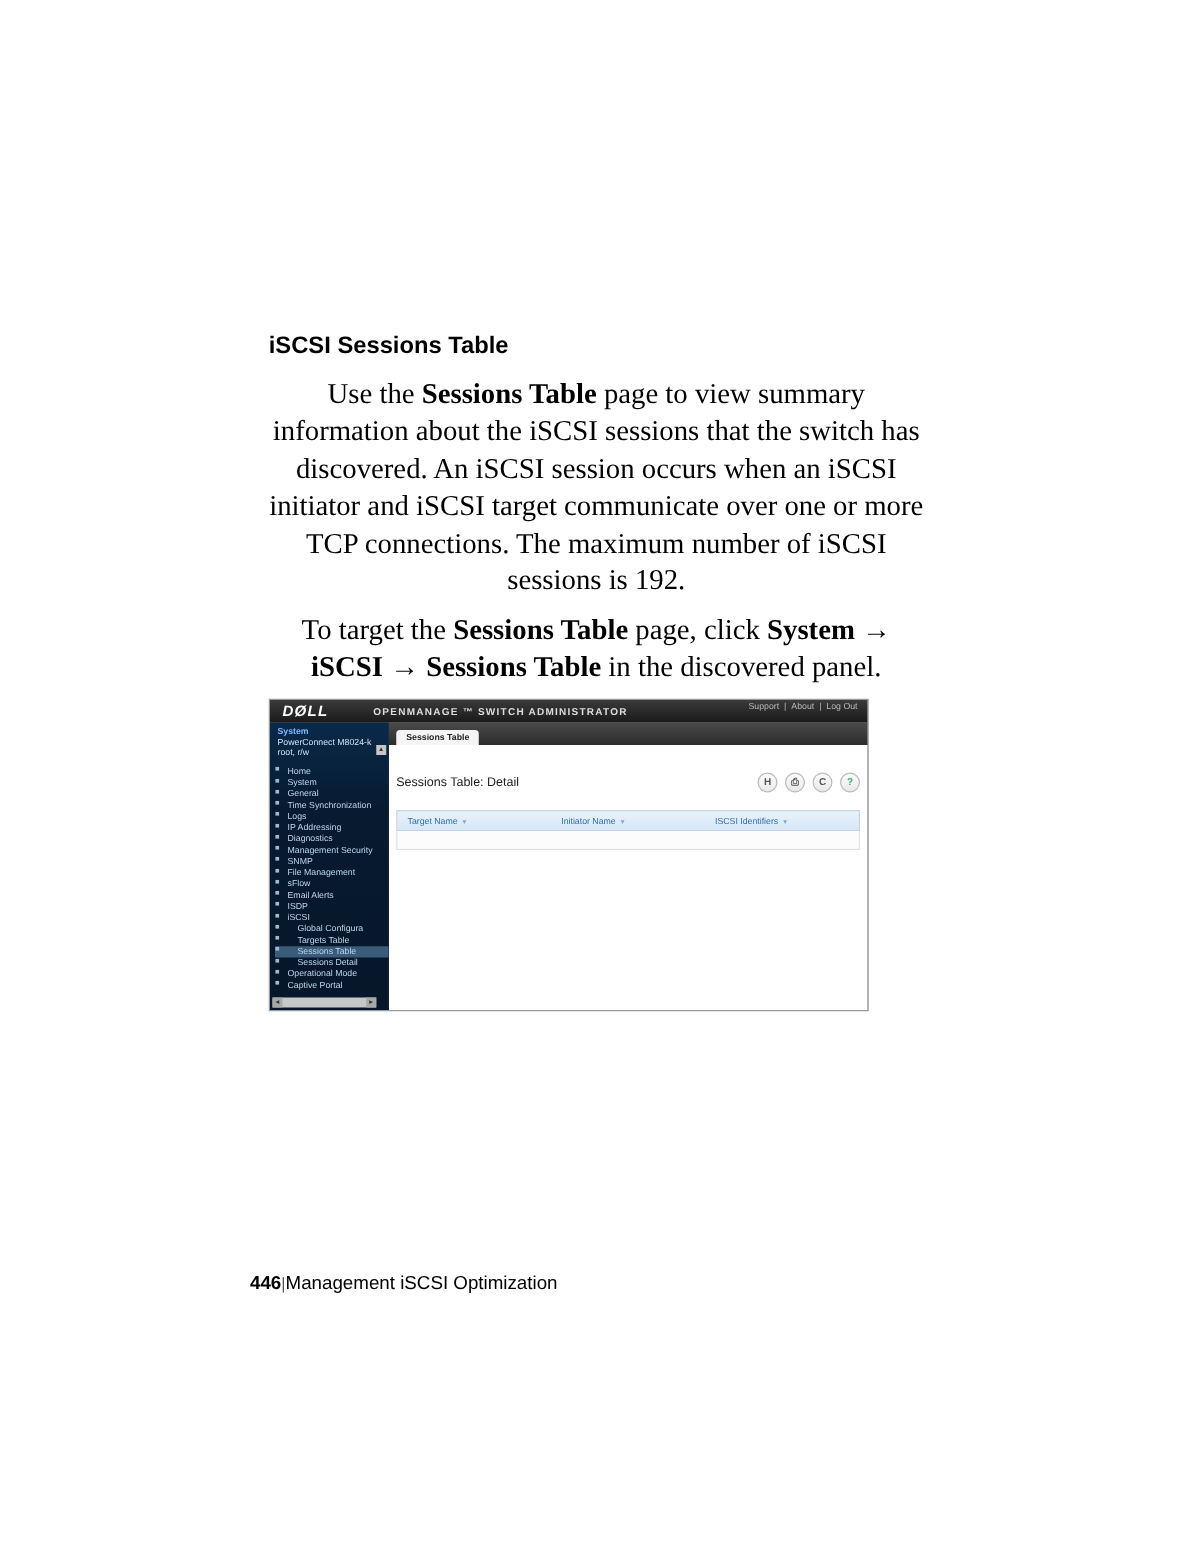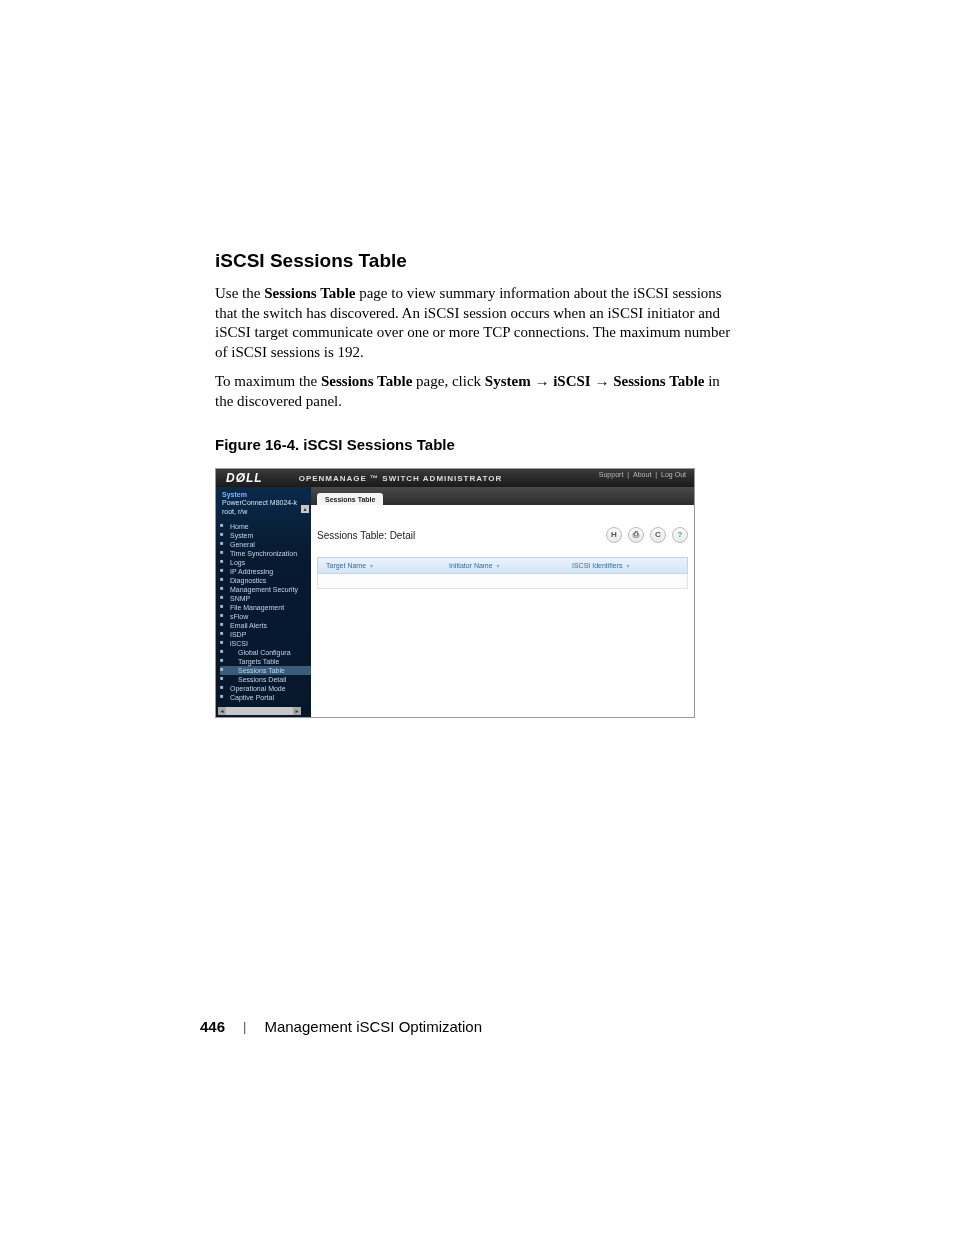--- a/index.html
+++ b/index.html
@@ -14,26 +14,27 @@
     position: relative;
     width: 954px;
     height: 1235px;
     box-sizing: border-box;
     padding: 250px 215px 0 215px; 
   }
   h2.section-title {
     font-family: Arial, Helvetica, sans-serif;
     font-weight: bold;
     font-size: 19px;
-    margin: 0 0 12px 0;
+    margin: 16px 0 12px 0;
   }
   p.body {
-    font-size: 15px;
+    font-size: 23px;
     line-height: 1.3;
     margin: 0 0 10px 0;
+    text-align: center;
   }
   .bold { font-weight: bold; }
   .fig-caption {
     font-family: Arial, Helvetica, sans-serif;
     font-weight: bold;
     font-size: 15px;
     margin: 25px 0 15px 0;
   }
 
   
@@ -212,43 +213,41 @@
 
   
   .footer {
     position: absolute;
     left: 200px;
     bottom: 200px;
     font-size: 15px;
     color: #000;
     display: flex;
     align-items: center;
-    gap: 18px;
     font-family: Arial, Helvetica, sans-serif;
   }
   .footer .pnum { font-weight: bold; }
   .footer .vbar { color: #555; font-weight: normal; font-size: 13px; }
   .footer .label { font-weight: normal; font-size: 15px; }
 </style>
 </head>
 <body>
 
 <div class="page">
 
   <h2 class="section-title">iSCSI Sessions Table</h2>
 
   <p class="body">
     <span>Use the </span><span class="bold">Sessions Table</span><span> page to view summary information about the iSCSI sessions that the switch has discovered. An iSCSI session occurs when an iSCSI initiator and iSCSI target communicate over one or more TCP connections. The maximum number of iSCSI sessions is 192.</span>
   </p>
 
   <p class="body">
-    <span>To maximum the </span><span class="bold">Sessions Table</span><span> page, click </span><span class="bold">System</span><span> → </span><span class="bold">iSCSI</span><span> → </span><span class="bold">Sessions Table</span><span> in the discovered panel.</span>
+    <span>To target the </span><span class="bold">Sessions Table</span><span> page, click </span><span class="bold">System</span><span> → </span><span class="bold">iSCSI</span><span> → </span><span class="bold">Sessions Table</span><span> in the discovered panel.</span>
   </p>
 
-  <div class="fig-caption">Figure 16-4.    iSCSI Sessions Table</div>
 
   <div class="screenshot">
 
     <div class="shot-header">
       <span class="dell-logo">DØLL</span>
       <span class="app-name">OPENMANAGE ™ SWITCH ADMINISTRATOR</span>
       <div class="header-links">
         <span>Support</span>
         <span> | </span>
         <span>About</span>

